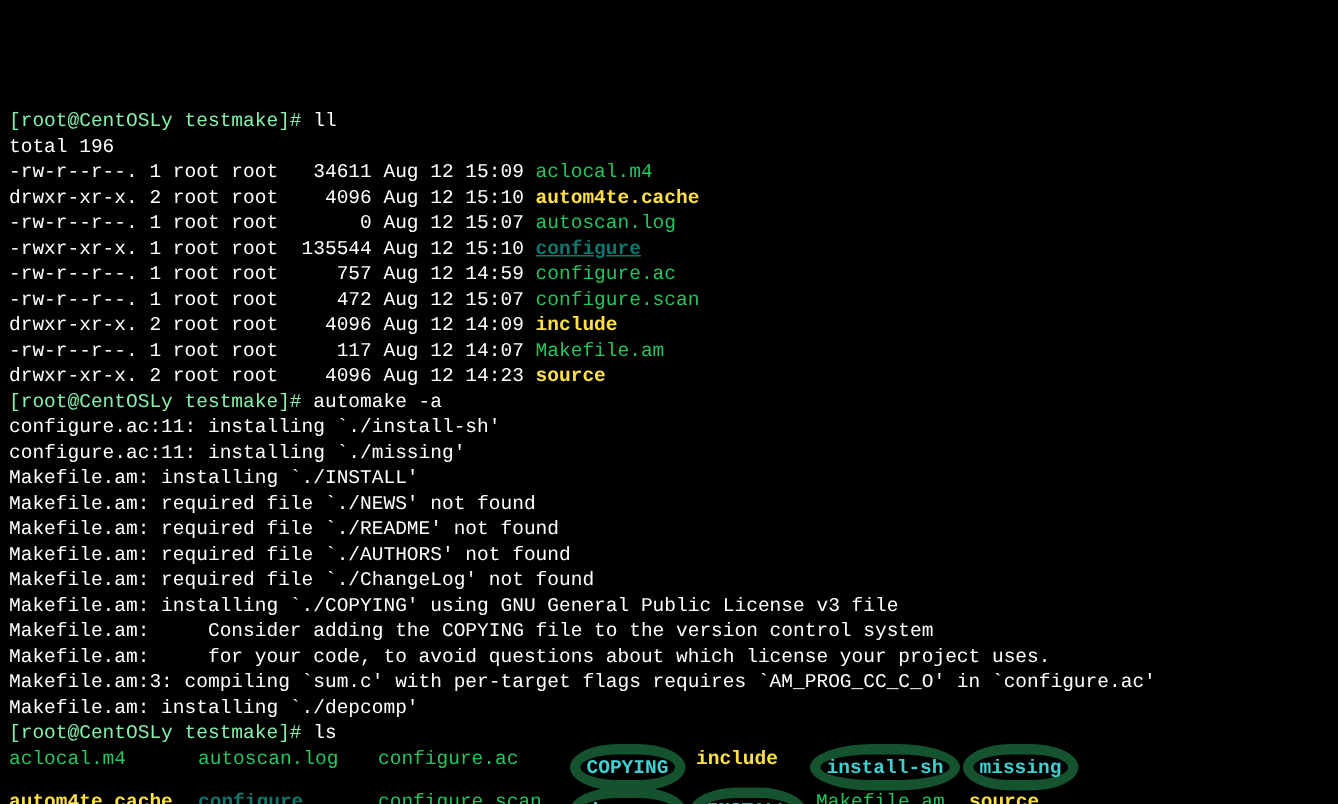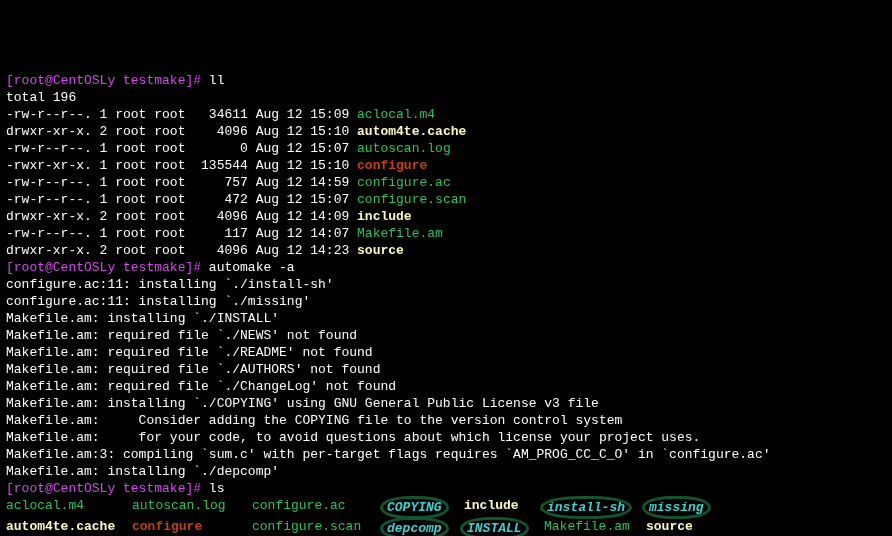--- a/index.html
+++ b/index.html
@@ -8,32 +8,31 @@
     background: #000000;
     color: #ffffff;
     font-family: "Courier New", Consolas, monospace;
     font-size: 13px;
     line-height: 17px;
     width: 892px;
     height: 536px;
     box-sizing: border-box;
     white-space: pre;
   }
-  .prompt { color: #d946ef; text-align: right; }
-  .dir { color: #fef9c3; font-weight: bold; }
-  .exec { color: #c2410c; font-weight: bold; }
+  .prompt { color: #86efac; text-align: right; }
+  .dir { color: #fde047; font-weight: bold; }
+  .exec { color: #0f766e; font-weight: bold; text-decoration: underline; }
   .link { color: #40d0d0; font-weight: bold; }
   .white { color: #22c55e; }
   .circled {
     display: inline-block;
-    border: 3px solid #14532d;
+    border: 7px solid #14532d;
     border-radius: 50% / 60%;
     padding: 0 4px;
     margin: -1px -4px;
-    font-style: italic;
   }
   .row { display: block; }
   .lsgrid {
     display: grid;
     grid-template-columns: 124px 118px 130px 78px 78px 100px 70px;
     column-gap: 2px;
   }
   .lsgrid > span { white-space: nowrap; }
   .c { text-align: left; }
 </style>

